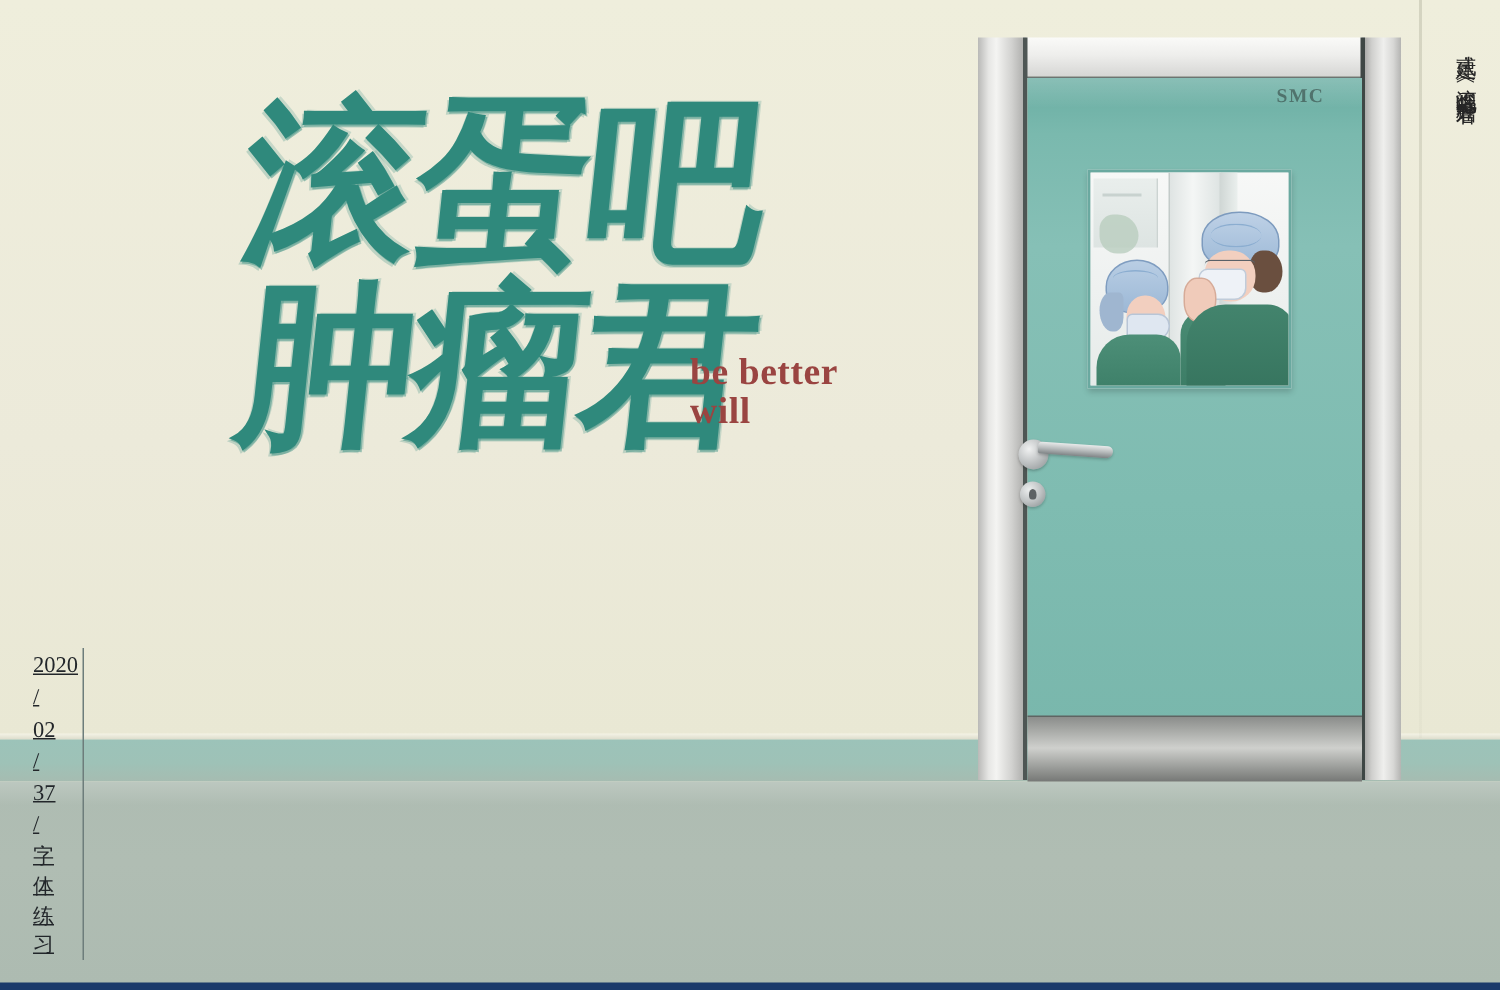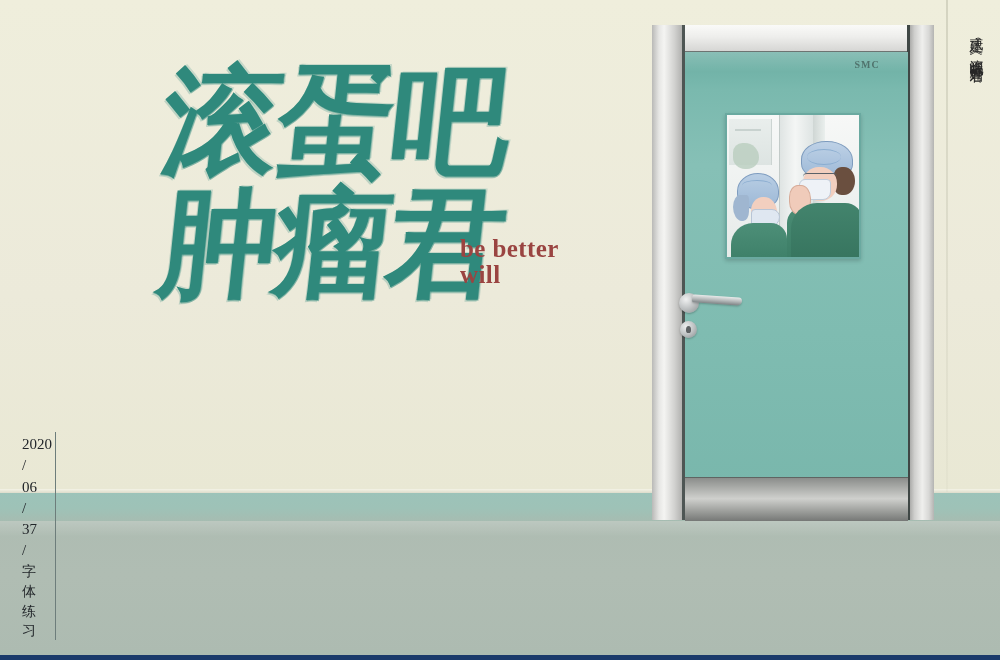--- a/index.html
+++ b/index.html
@@ -68,21 +68,21 @@
     background:linear-gradient(180deg,#69ada2 0%,#7ab9ae 8%,#86c0b6 24%,#7fbcb1 60%,#78b6ab 100%);
   }
   .door-sheen{
     position:absolute;left:33px;top:27px;width:223px;height:20px;
     background:linear-gradient(180deg,rgba(255,255,255,.22),rgba(255,255,255,0));
   }
   .door-logo{
     position:absolute;left:192px;top:32px;width:46px;height:14px;
     opacity:.55;
     display:flex;align-items:center;justify-content:center;
-    font-size:10px;letter-spacing:1px;color:#2d3b38;
+    font-size:13px;letter-spacing:1px;color:#2d3b38;
     font-family:"Liberation Serif", serif;font-weight:bold;
     filter:blur(.4px);
   }
 
   
   .door-window{
     position:absolute;left:73px;top:88px;width:132px;height:142px;
     border:2px solid #6aa9a0;
     background:#f2f3f1;
     overflow:hidden;
@@ -249,21 +249,21 @@
     position:absolute;left:55px;top:432px;width:1px;height:208px;
     background:#6d7d7b;
   }
   .date-col{
     position:absolute;left:22px;top:434px;width:36px;
     color:#22262a;
     font-family:"Liberation Serif", serif;
     font-size:15px;line-height:1.42;
     text-align:left;
   }
-  .date-col div{white-space:nowrap;}
+  .date-col div{white-space:nowrap;text-decoration:underline;}
   .date-col .cn{font-family:"DejaVu Sans", sans-serif;font-size:14px;}
 
   
   .credit{
     position:absolute;right:14px;top:26px;
     writing-mode:vertical-rl;
     text-orientation:upright;
     font-family:"DejaVu Sans", sans-serif;
     font-size:14px;
     letter-spacing:2px;
@@ -342,21 +342,21 @@
 
   <div class="tagline">
     <div>be better</div>
     <div>will</div>
   </div>
 
   <div class="date-rule"></div>
   <div class="date-col">
     <div>2020</div>
     <div>/</div>
-    <div>06</div>
+    <div>02</div>
     <div>/</div>
     <div>37</div>
     <div>/</div>
     <div class="cn">字</div>
     <div class="cn">体</div>
     <div class="cn">练</div>
     <div class="cn">习</div>
   </div>
 
   <div class="credit">贰建：《滚蛋吧肿瘤君》</div>

